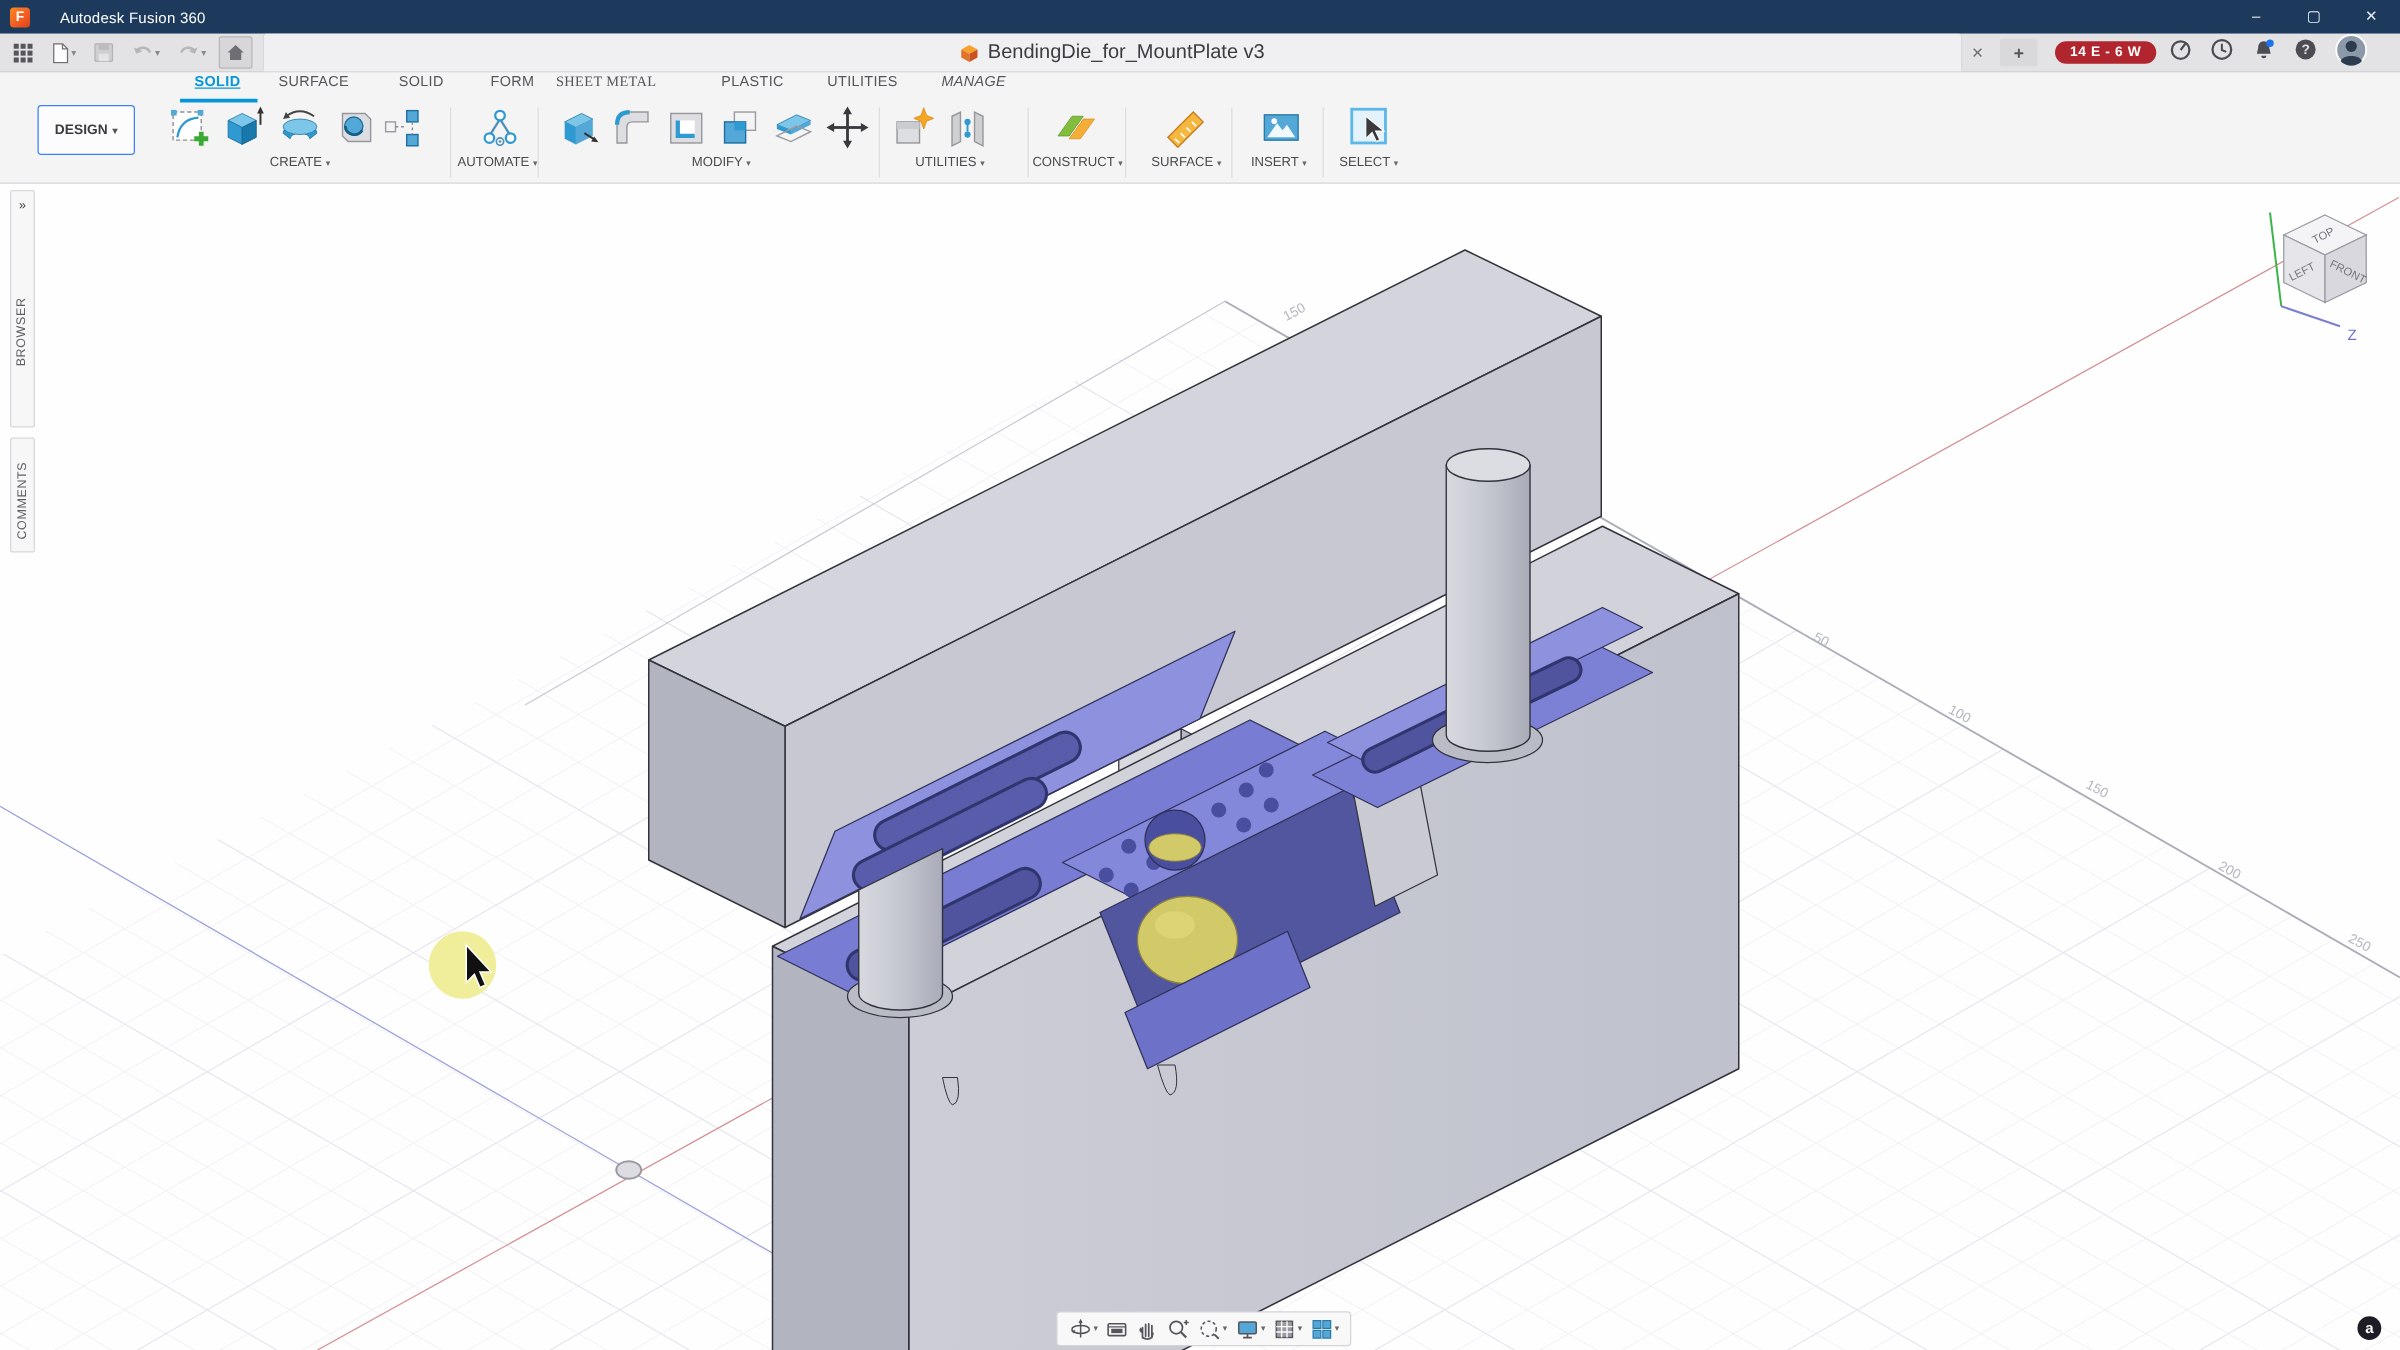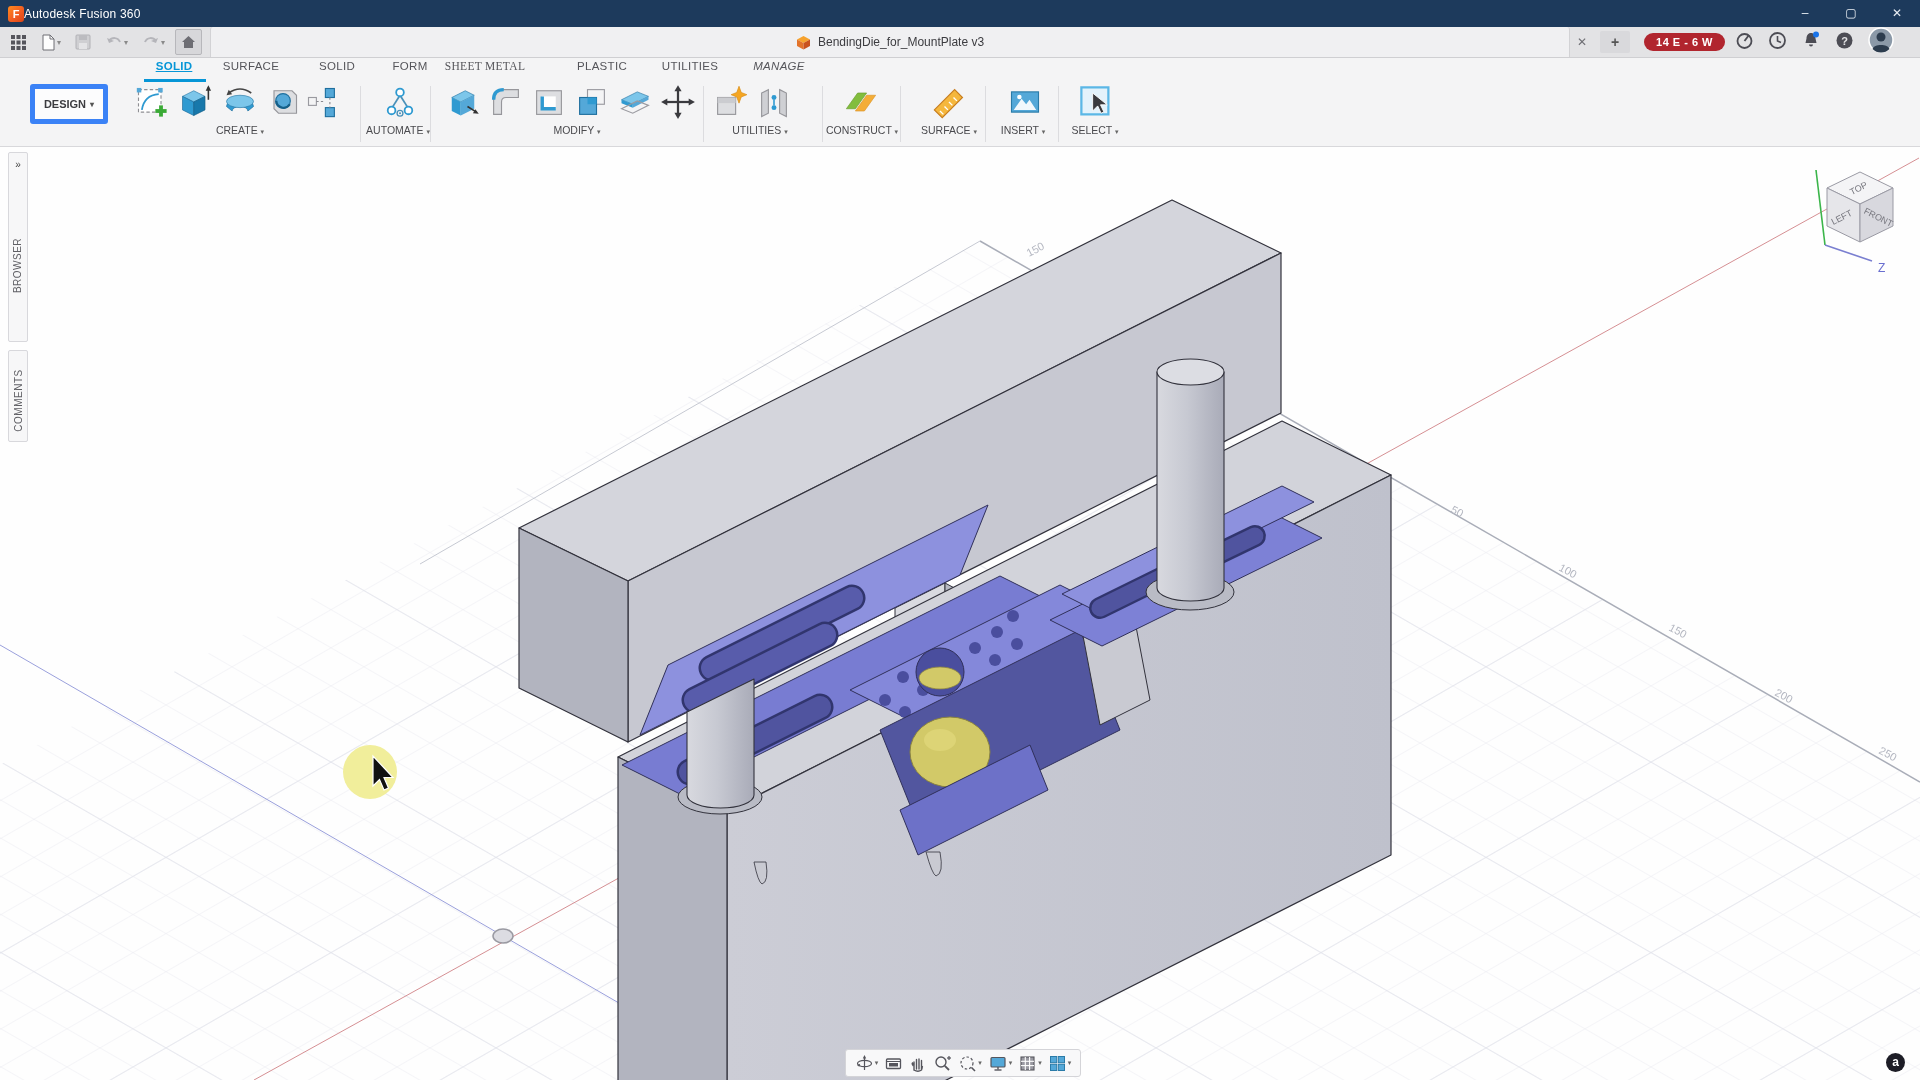--- a/index.html
+++ b/index.html
@@ -4,40 +4,40 @@
 <style>
   * { margin:0; padding:0; box-sizing:border-box; }
   html,body { width:1920px; height:1080px; overflow:hidden; font-family:"Liberation Sans",sans-serif; background:#fefefe; }
   #app { position:relative; width:1920px; height:1080px; }
 
   
   #titlebar { position:absolute; left:0; top:0; width:1920px; height:27px; background:#1d3a5c; display:flex; align-items:center; }
   #fusion-logo { width:16px; height:16px; margin-left:8px; border-radius:3px;
     background:linear-gradient(135deg,#ff8a1e 0%,#f05a22 60%,#d94416 100%);
     color:#fff; font-size:11px; font-weight:bold; text-align:center; line-height:16px; }
-  #titlebar .ttl { color:#ffffff; font-size:12px; margin-left:0; letter-spacing:.2px; }
+  #titlebar .ttl { color:#ffffff; font-size:12px; margin-left:24px; letter-spacing:.2px; }
   #win-controls { margin-left:auto; display:flex; height:27px; }
   #win-controls span { width:46px; text-align:center; color:#e8edf3; font-size:12px; line-height:27px; cursor:default; }
 
   
   #tabbar { position:absolute; left:0; top:27px; width:1920px; height:31px; background:#e3e3e5; border-bottom:1px solid #cfcfd2; display:flex; align-items:center; }
   .qat { display:flex; align-items:center; height:31px; }
   .qat .qbtn { display:flex; align-items:center; justify-content:center; height:26px; padding:0 4px; margin-left:6px; }
   .qat .caret { font-size:8px; color:#8a8a8a; margin-left:1px; }
   .qbtn.pressed { background:#d7d7da; border:1px solid #b7b7bb; border-radius:2px; }
   #doc-tab { flex:0 0 auto; width:1360px; height:30px; margin-left:8px; background:#f0f0f2; border-left:1px solid #d2d2d5; border-right:1px solid #d2d2d5; border-radius:3px 3px 0 0; display:flex; align-items:center; justify-content:center; gap:7px; }
-  #doc-tab .doclabel { font-size:12px; color:#3c3c40; }
+  #doc-tab .doclabel { font-size:16px; color:#3c3c40; }
   .tab-close { width:24px; text-align:center; color:#6f6f74; font-size:12px; }
   .tab-new { width:30px; height:22px; margin-left:6px; background:#d9d9dc; border-radius:2px; text-align:center; line-height:22px; color:#555; font-size:14px; font-weight:bold; }
   #live-badge { margin-left:14px; background:#b1252e; color:#fff; font-size:11px; font-weight:bold; padding:3px 12px; border-radius:10px; letter-spacing:.5px; }
   .acct { display:flex; align-items:center; margin-left:10px; gap:14px; }
 
   
   #ribbon { position:absolute; left:0; top:58px; width:1920px; height:89px; background:#f4f4f5; border-bottom:1px solid #d8d8db; }
-  #workspace-btn { position:absolute; left:30px; top:26px; width:78px; height:40px; background:#fcfcfd; border:5px solid #3b82f6; border-radius:3px; display:flex; align-items:center; justify-content:center; gap:4px; font-size:11px; font-weight:bold; color:#3c3c40; }
+  #workspace-btn { position:absolute; left:30px; top:26px; width:78px; height:40px; background:#fcfcfd; border:1px solid #3b82f6; border-radius:3px; display:flex; align-items:center; justify-content:center; gap:4px; font-size:11px; font-weight:bold; color:#3c3c40; }
   #workspace-btn .caret { font-size:8px; color:#555; }
   .rtab { position:absolute; top:2px; height:20px; font-size:11.5px; color:#55555a; letter-spacing:.3px; text-align:center; }
   .rtab.active { color:#0696d7; font-weight:bold;text-decoration:underline; }
   #tab-underline { position:absolute; left:144px; top:21px; width:62px; height:3px; background:#0696d7; }
   .rsep { position:absolute; top:28px; width:1px; height:56px; background:#dcdcdf; }
   .ric { position:absolute; top:26px; width:36px; height:36px; }
   .glabel { position:absolute; top:66px; height:14px; font-size:10.5px; color:#4a4a4e; text-align:center; white-space:nowrap; }
   .glabel .caret { font-size:7px; color:#666; }
 
   

